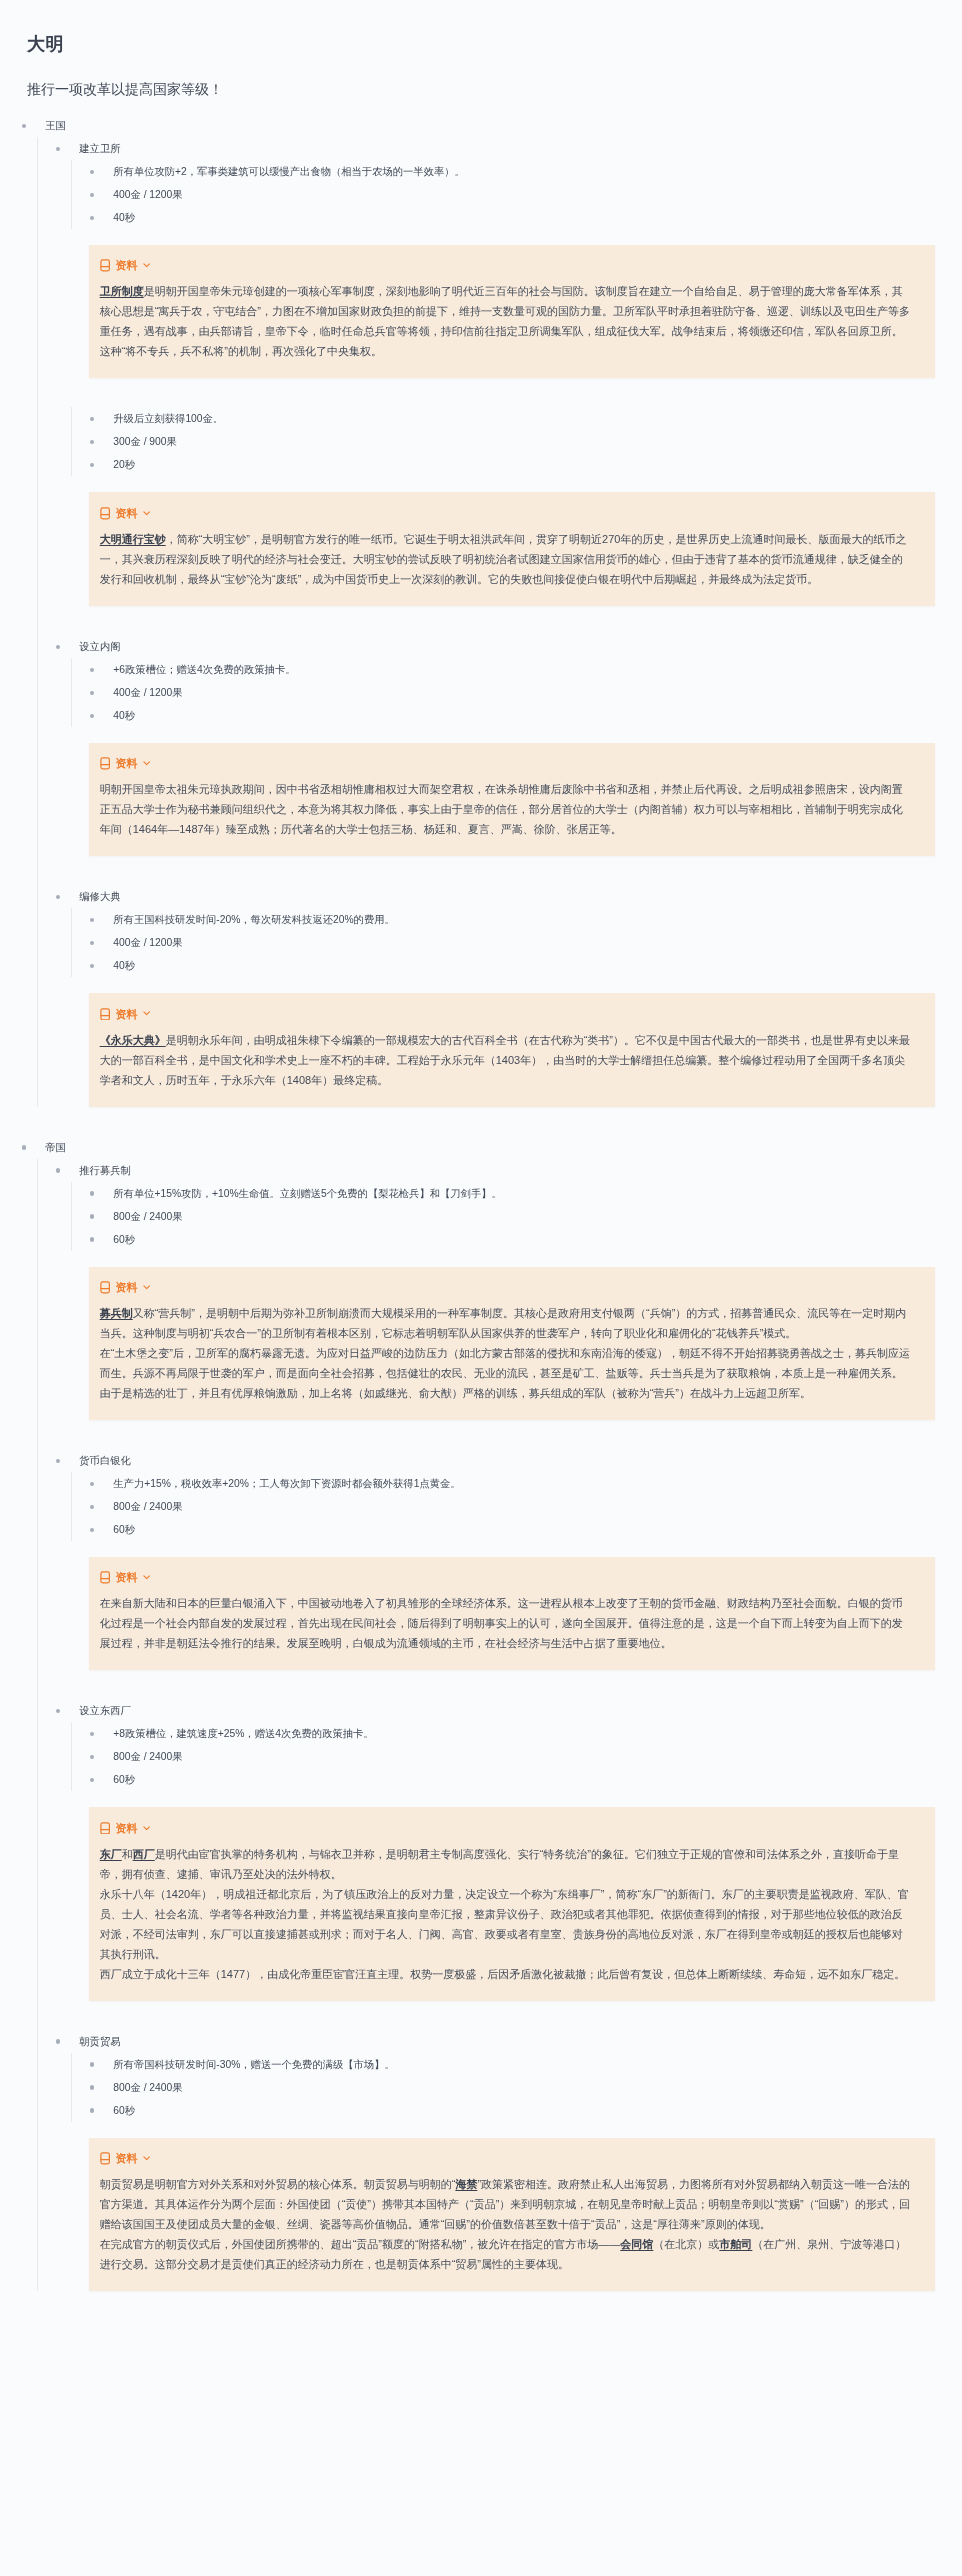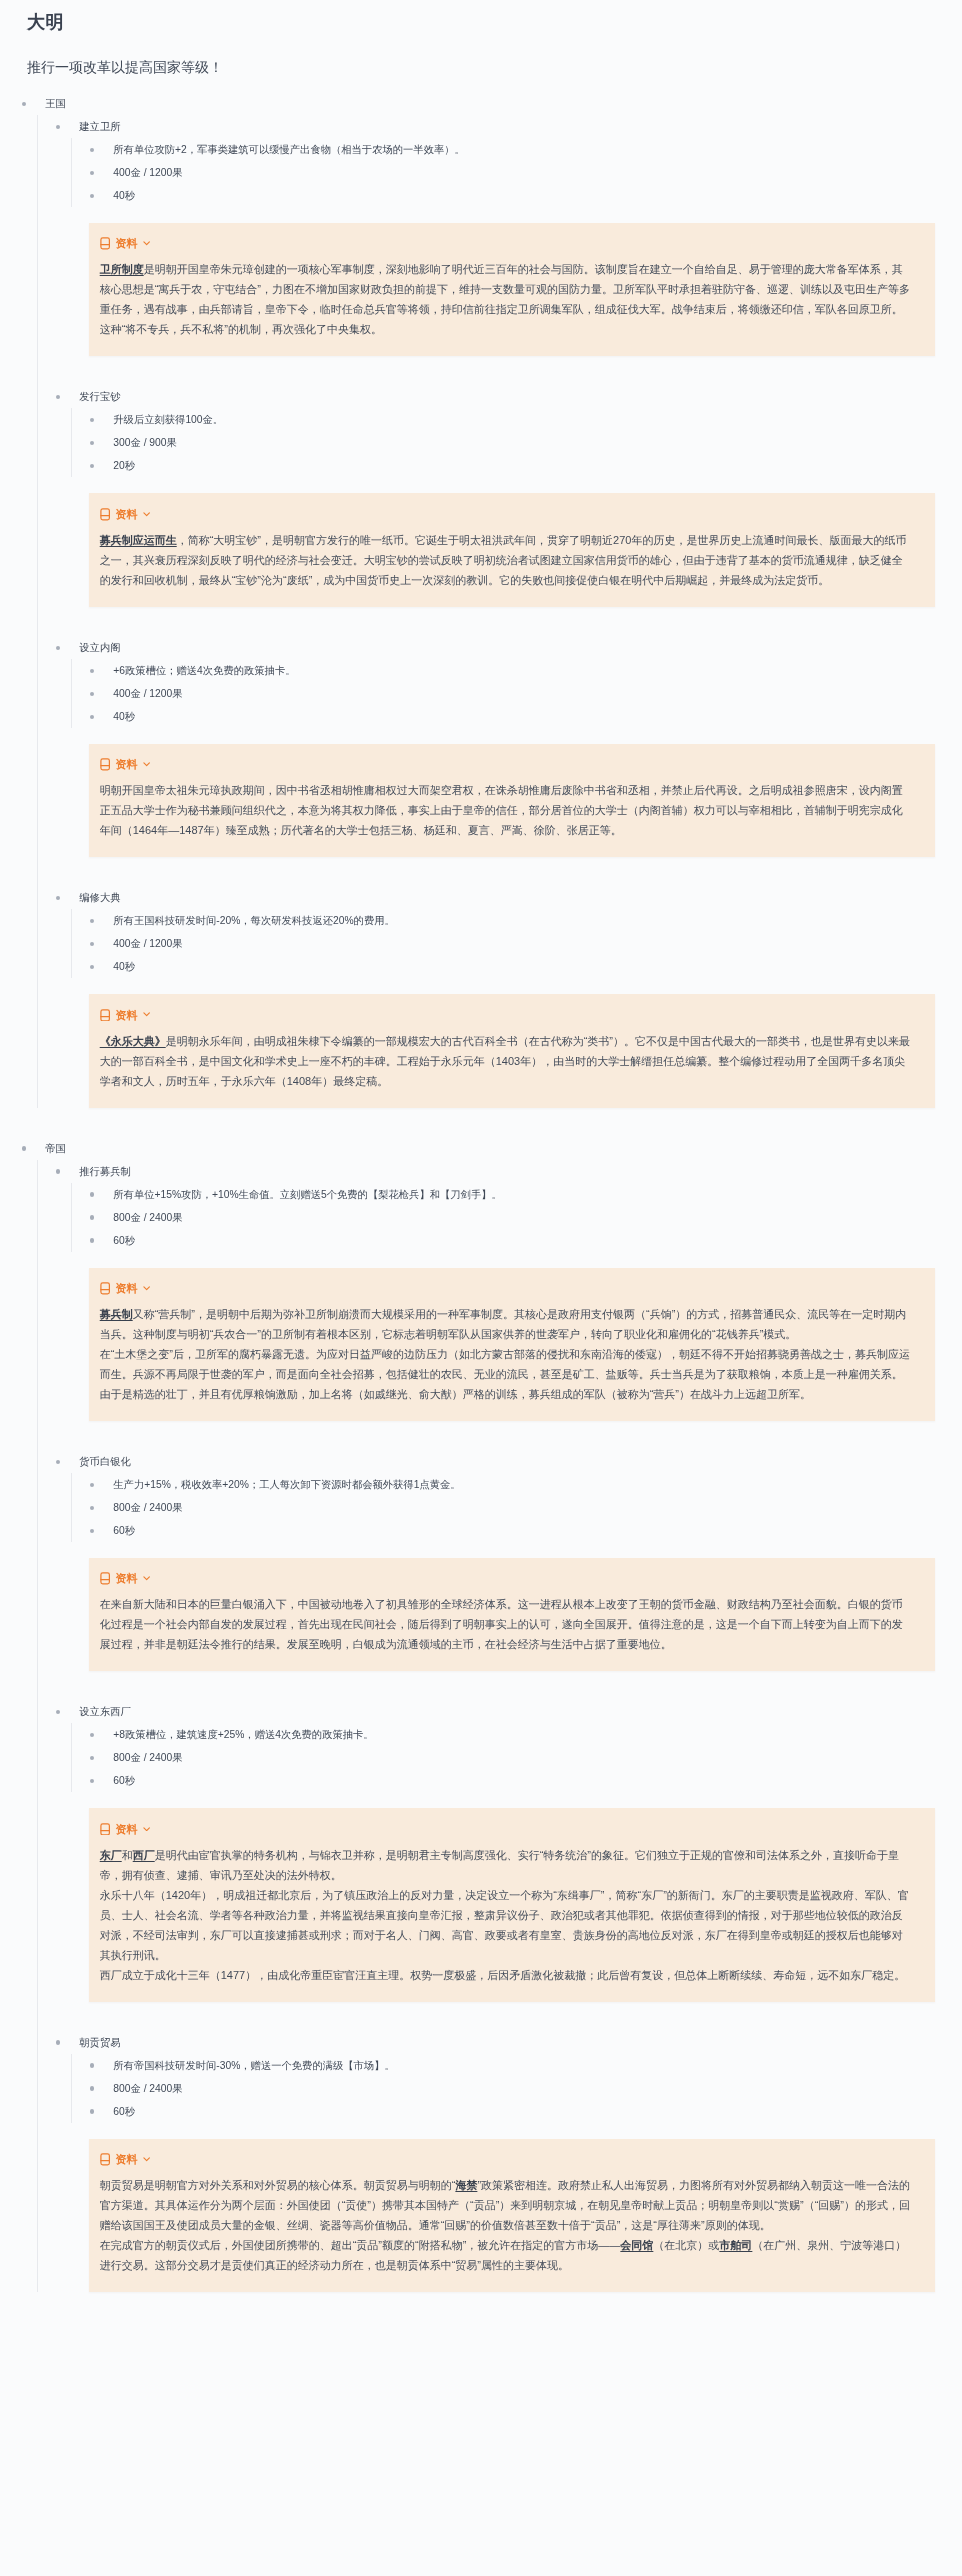--- a/index.html
+++ b/index.html
@@ -2,21 +2,21 @@
 <html lang="zh" style="font-size:9.7px"><head>
 <meta charset="utf-8">
 <style>
   html,body{margin:0;padding:0;}
   body{
     width:962px; min-height:2576px; box-sizing:border-box;
     background:#fafbfc;
     color:#3f4856;
     font-family:"Liberation Sans","DejaVu Sans",sans-serif;
   }
-  .content{padding:10px 27px 36px;}
+  .content{padding:32px 27px 36px;}
   h1.page-title{
     margin:0 0 0 0; font-size:18px; line-height:25.5px; font-weight:700; color:#3a4250;
     letter-spacing:0.6px;
   }
   p.page-subtitle{margin:24px 0 0 0; font-size:14px; line-height:14.6px; color:#3f4856;}
   .outline{margin:18px 0 0 -7.3px; font-size:10.3px;}
   .row{display:flex; align-items:flex-start;gap:11px;}
   .dot{
     flex:0 0 4.3px; width:4.3px; height:4.3px; border-radius:50%;
     background:#a6adb8; margin:9.7px 8.5px 0 1.8px;
@@ -94,24 +94,20 @@
       <span class="callout-label">资料</span>
       <svg width="7.3" height="4.9" viewBox="0 0 12 8" fill="none" stroke="#ed7d2e" stroke-width="1.8" stroke-linecap="round" stroke-linejoin="round">
         <polyline points="1.5,1.5 6,6 10.5,1.5"></polyline>
       </svg>
     </div>
     <div class="callout-body">
               <p><strong class="term">卫所制度</strong>是明朝开国皇帝朱元璋创建的一项核心军事制度，深刻地影响了明代近三百年的社会与国防。该制度旨在建立一个自给自足、易于管理的庞大常备军体系，其核心思想是“寓兵于农，守屯结合”，力图在不增加国家财政负担的前提下，维持一支数量可观的国防力量。卫所军队平时承担着驻防守备、巡逻、训练以及屯田生产等多重任务，遇有战事，由兵部请旨，皇帝下令，临时任命总兵官等将领，持印信前往指定卫所调集军队，组成征伐大军。战争结束后，将领缴还印信，军队各回原卫所。这种“将不专兵，兵不私将”的机制，再次强化了中央集权。</p>
             </div>
   </div>
           <div class="node l2">
-            <div class="row">
-    <span class="dot"></span>
-    <span class="txt">发行宝钞</span>
-  </div>
             <div class="kids">
               <div class="row">
     <span class="dot"></span>
     <span class="txt">升级后立刻获得100金。</span>
   </div>
               <div class="row">
     <span class="dot"></span>
     <span class="txt">300金 / 900果</span>
   </div>
               <div class="row">
@@ -125,21 +121,21 @@
       <svg width="10.3" height="12.8" viewBox="0 0 17 21" fill="none" stroke="#ed7d2e" stroke-width="2" stroke-linecap="round" stroke-linejoin="round">
         <rect x="1.5" y="1.5" width="14" height="18" rx="3"></rect>
         <line x1="1.5" y1="12.5" x2="15.5" y2="12.5"></line>
       </svg>
       <span class="callout-label">资料</span>
       <svg width="7.3" height="4.9" viewBox="0 0 12 8" fill="none" stroke="#ed7d2e" stroke-width="1.8" stroke-linecap="round" stroke-linejoin="round">
         <polyline points="1.5,1.5 6,6 10.5,1.5"></polyline>
       </svg>
     </div>
     <div class="callout-body">
-              <p><strong class="term">募兵制应运而生</strong>，简称“大明宝钞”，是明朝官方发行的唯一纸币。它诞生于明太祖洪武年间，贯穿了明朝近270年的历史，是世界历史上流通时间最长、版面最大的纸币之一，其兴衰历程深刻反映了明代的经济与社会变迁。大明宝钞的尝试反映了明初统治者试图建立国家信用货币的雄心，但由于违背了基本的货币流通规律，缺乏健全的发行和回收机制，最终从“宝钞”沦为“废纸”，成为中国货币史上一次深刻的教训。它的失败也间接促使白银在明代中后期崛起，并最终成为法定货币。</p>
+              <p><strong class="term">大明通行宝钞</strong>，简称“大明宝钞”，是明朝官方发行的唯一纸币。它诞生于明太祖洪武年间，贯穿了明朝近270年的历史，是世界历史上流通时间最长、版面最大的纸币之一，其兴衰历程深刻反映了明代的经济与社会变迁。大明宝钞的尝试反映了明初统治者试图建立国家信用货币的雄心，但由于违背了基本的货币流通规律，缺乏健全的发行和回收机制，最终从“宝钞”沦为“废纸”，成为中国货币史上一次深刻的教训。它的失败也间接促使白银在明代中后期崛起，并最终成为法定货币。</p>
             </div>
   </div>
           <div class="node l2">
             <div class="row">
     <span class="dot"></span>
     <span class="txt">设立内阁</span>
   </div>
             <div class="kids">
               <div class="row">
     <span class="dot"></span>

